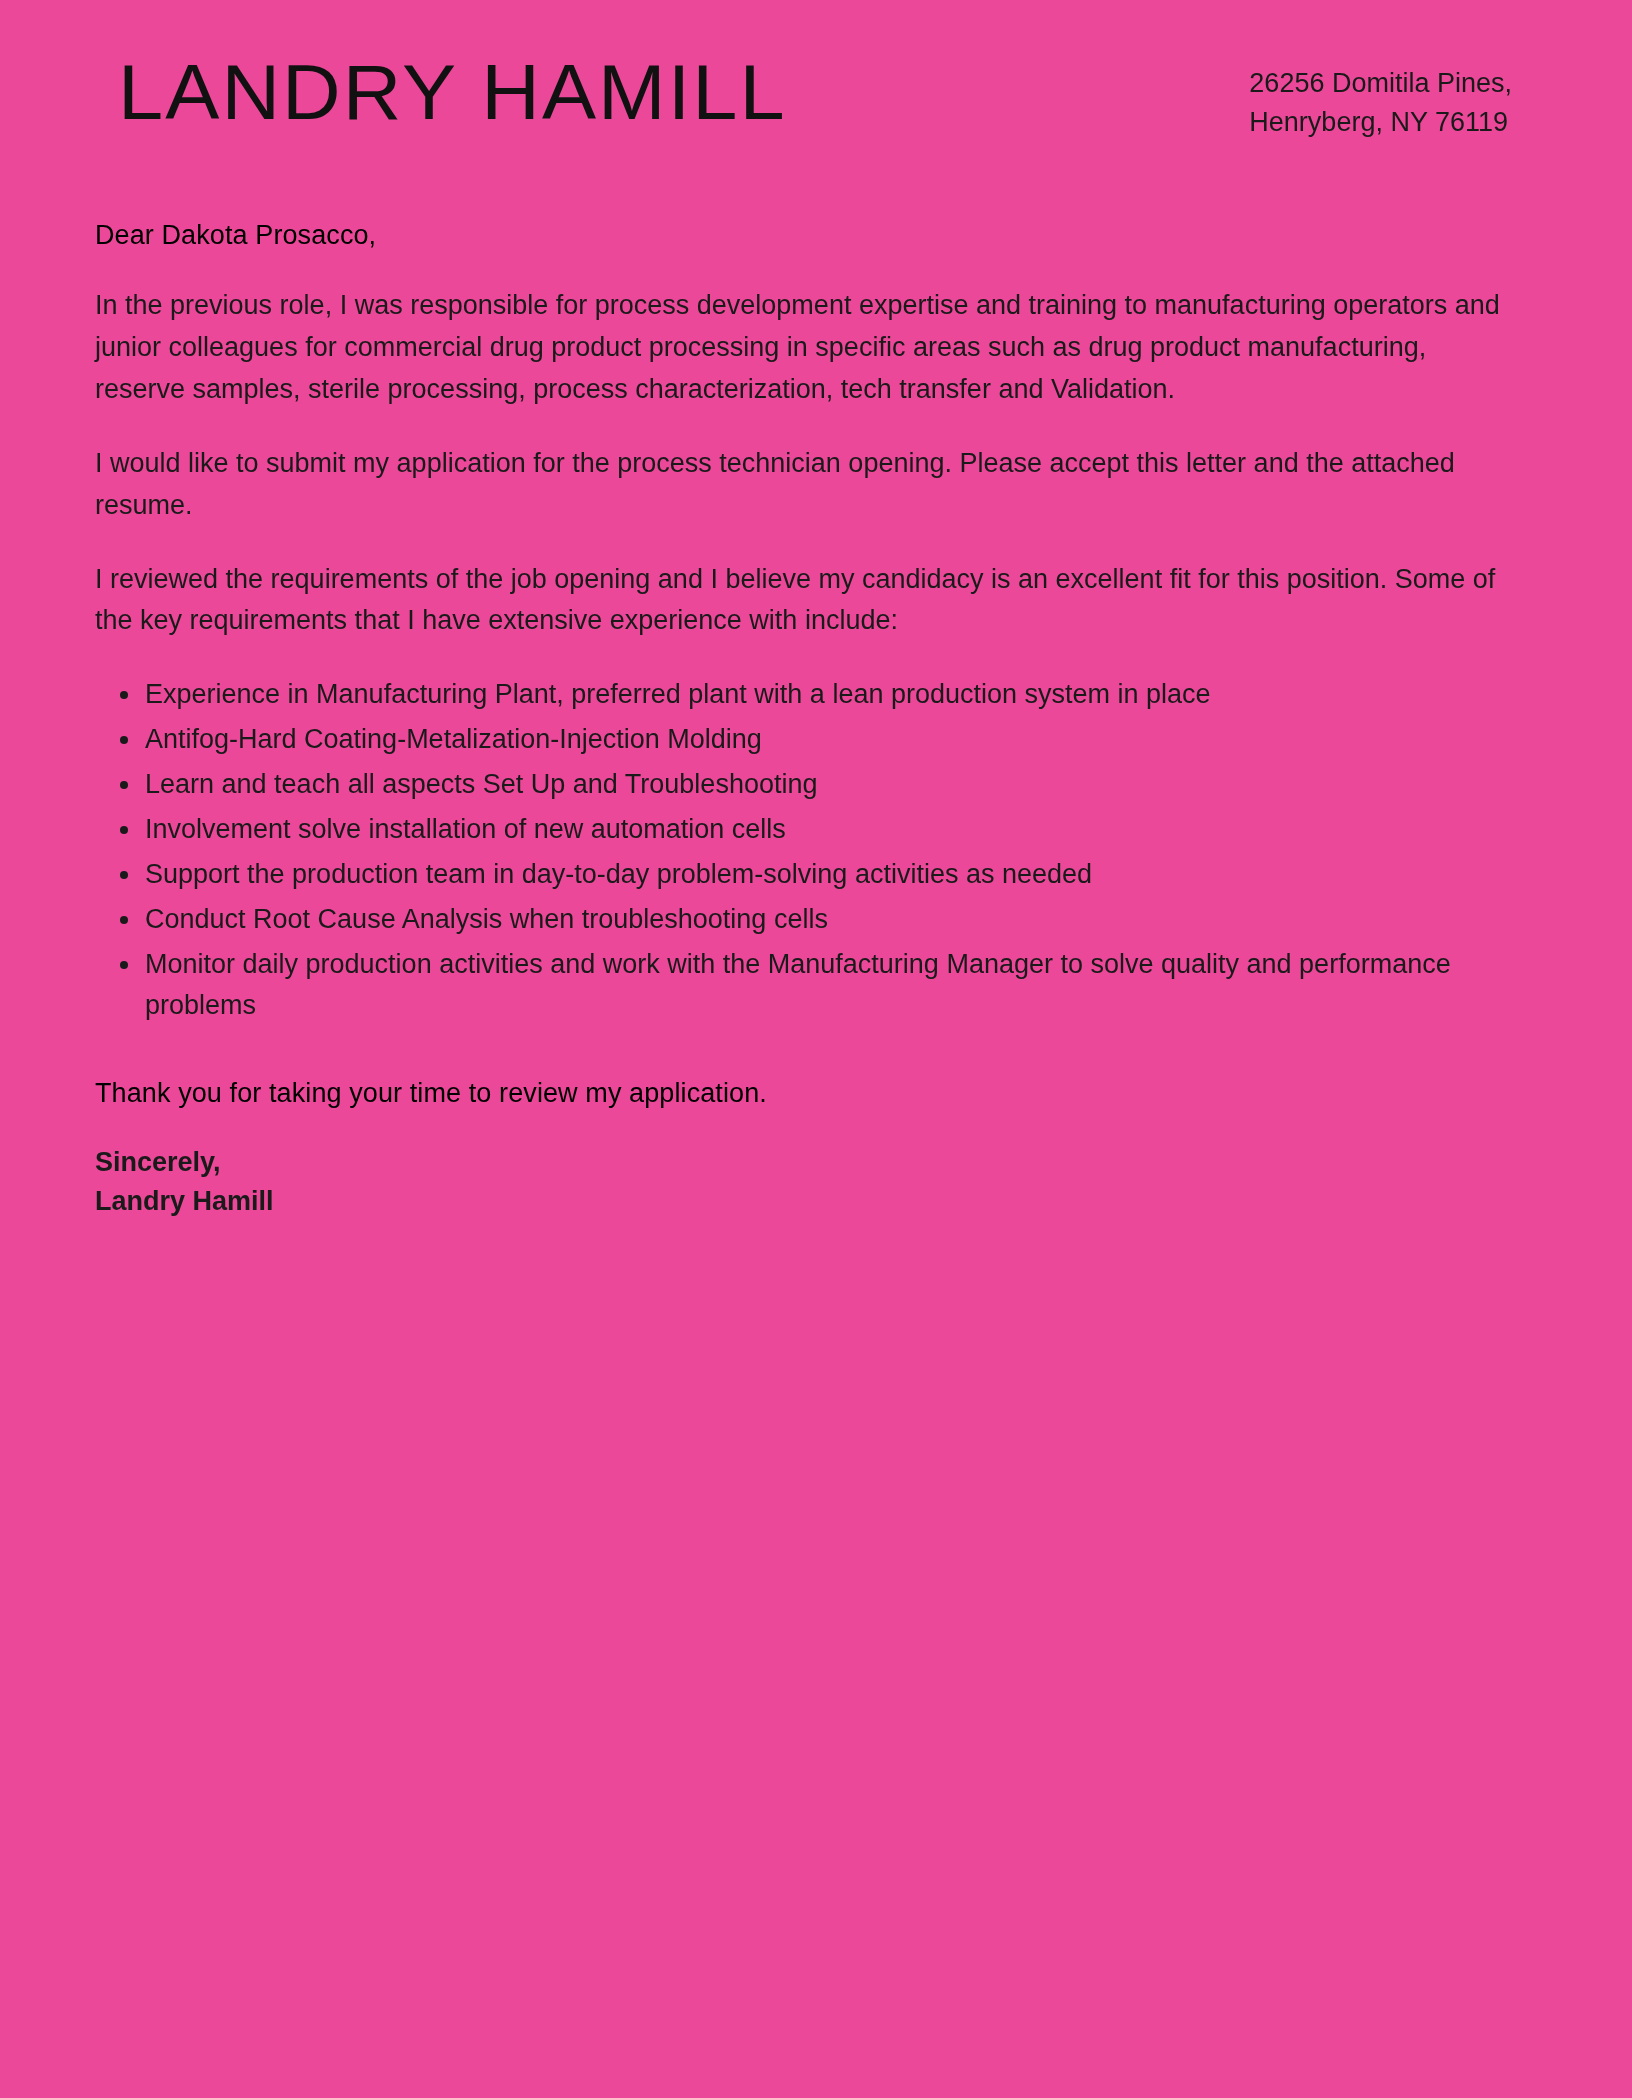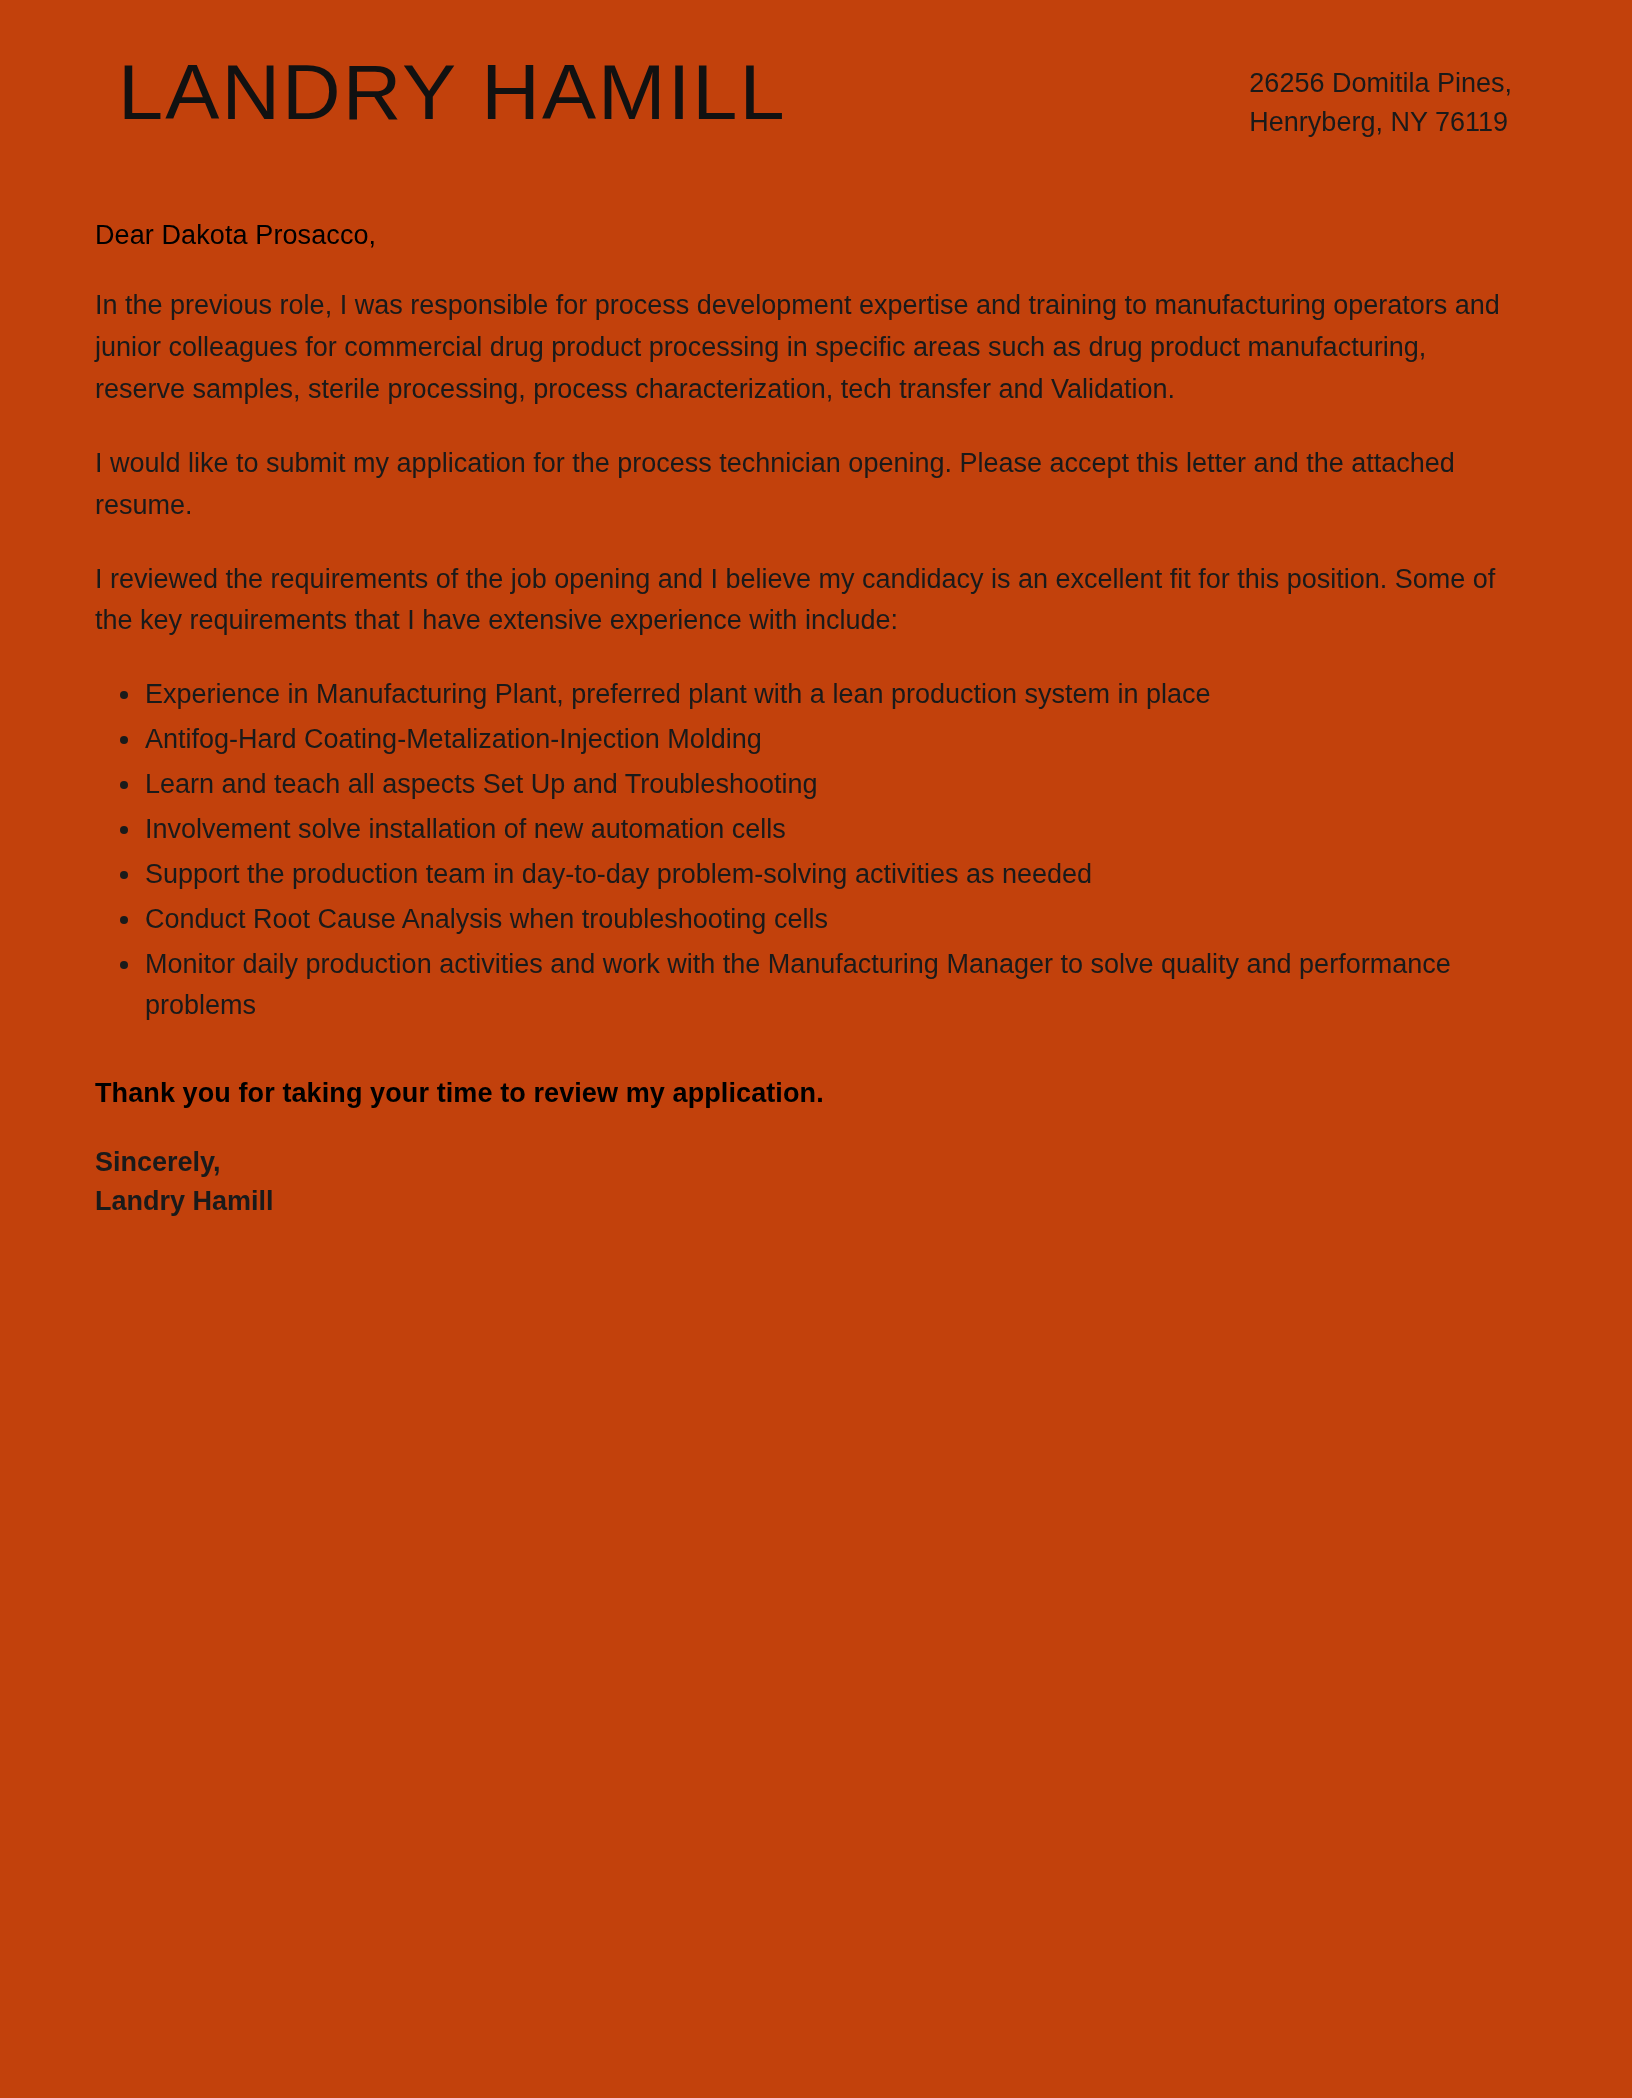--- a/index.html
+++ b/index.html
@@ -15,21 +15,21 @@
     -webkit-font-smoothing: antialiased;
     overflow: hidden;
   }
 
   .page {
     position: relative;
     width: 1632px;
     height: 2098px;
     box-sizing: border-box;
     padding: 0;
-    background: #c2410c;
+    background: #ec4899;
   }
 
   
   .header {
     display: flex;
     align-items: flex-start;
     justify-content: space-between;
     padding: 52px 120px 0 118px;
     box-sizing: border-box;
   }
@@ -102,21 +102,21 @@
     left: 25px;
     top: 17px;
     width: 8px;
     height: 8px;
     border-radius: 50%;
     background: #1a1a1a;
   }
 
   .closing-bold {
     font-size: 27px;
-    font-weight: 700;
+    font-weight: 400;
     color: #000000;
     margin: 52px 0 34px 0;
     letter-spacing: 0.1px;
   }
 
   .signature {
     font-size: 27px;
     font-weight: 700;
     line-height: 1.42;
     color: #1a1a1a;

